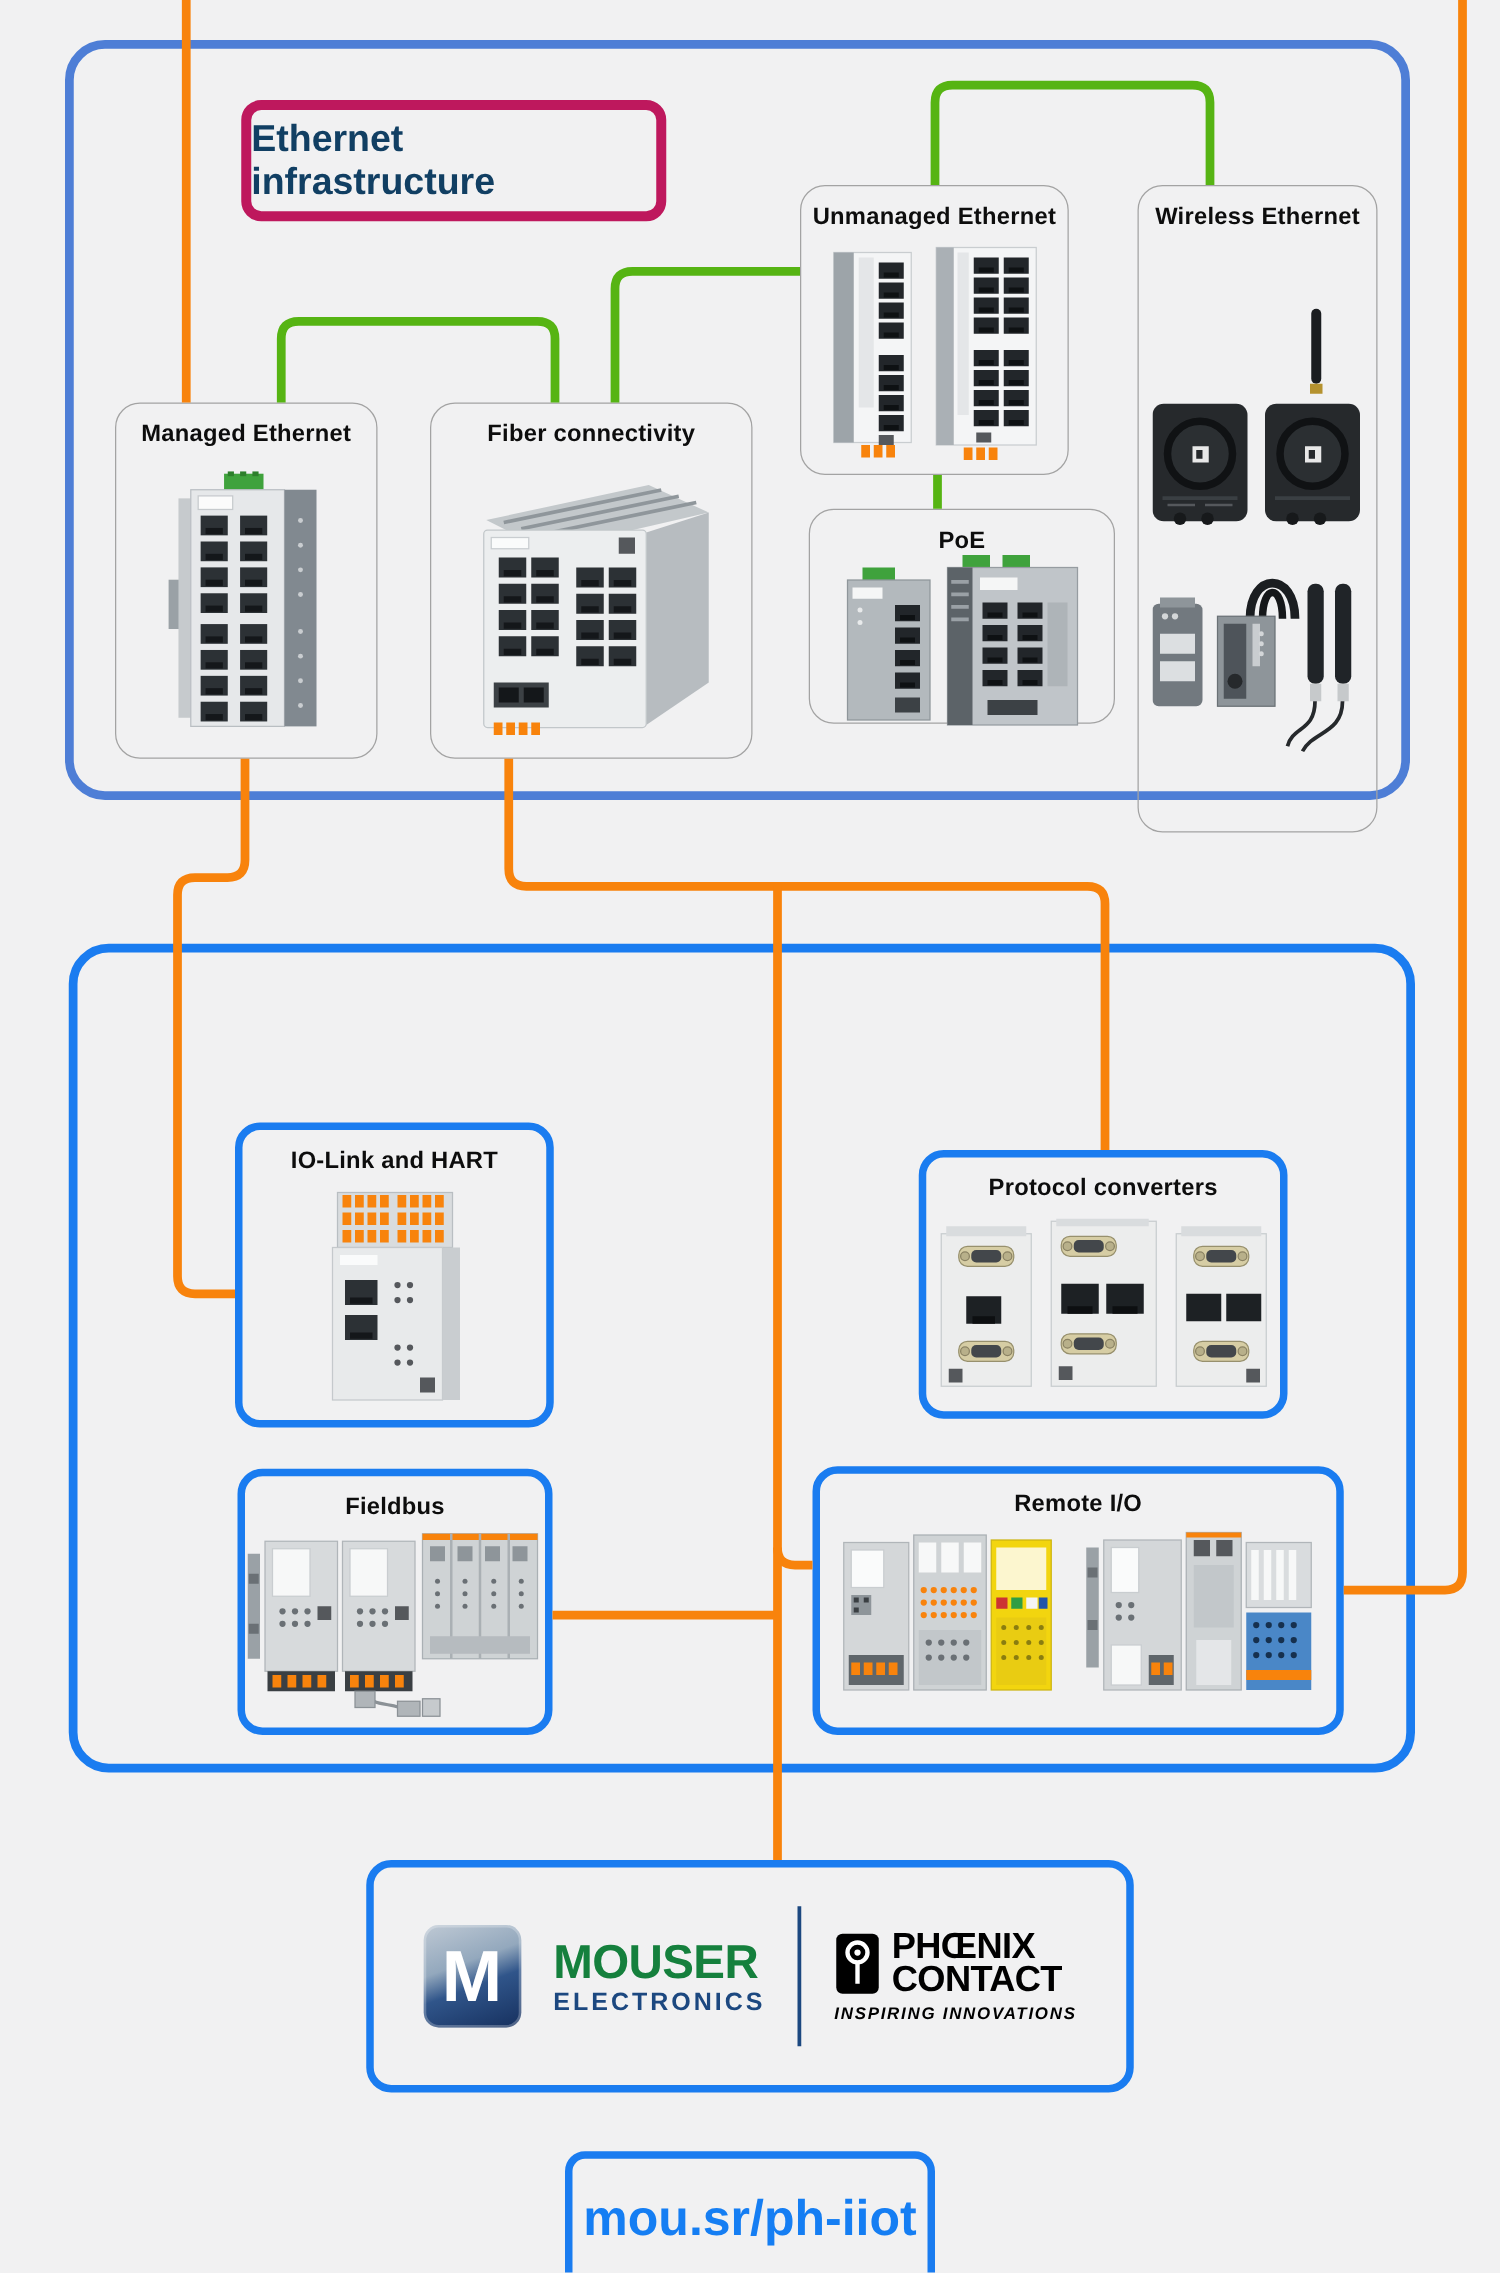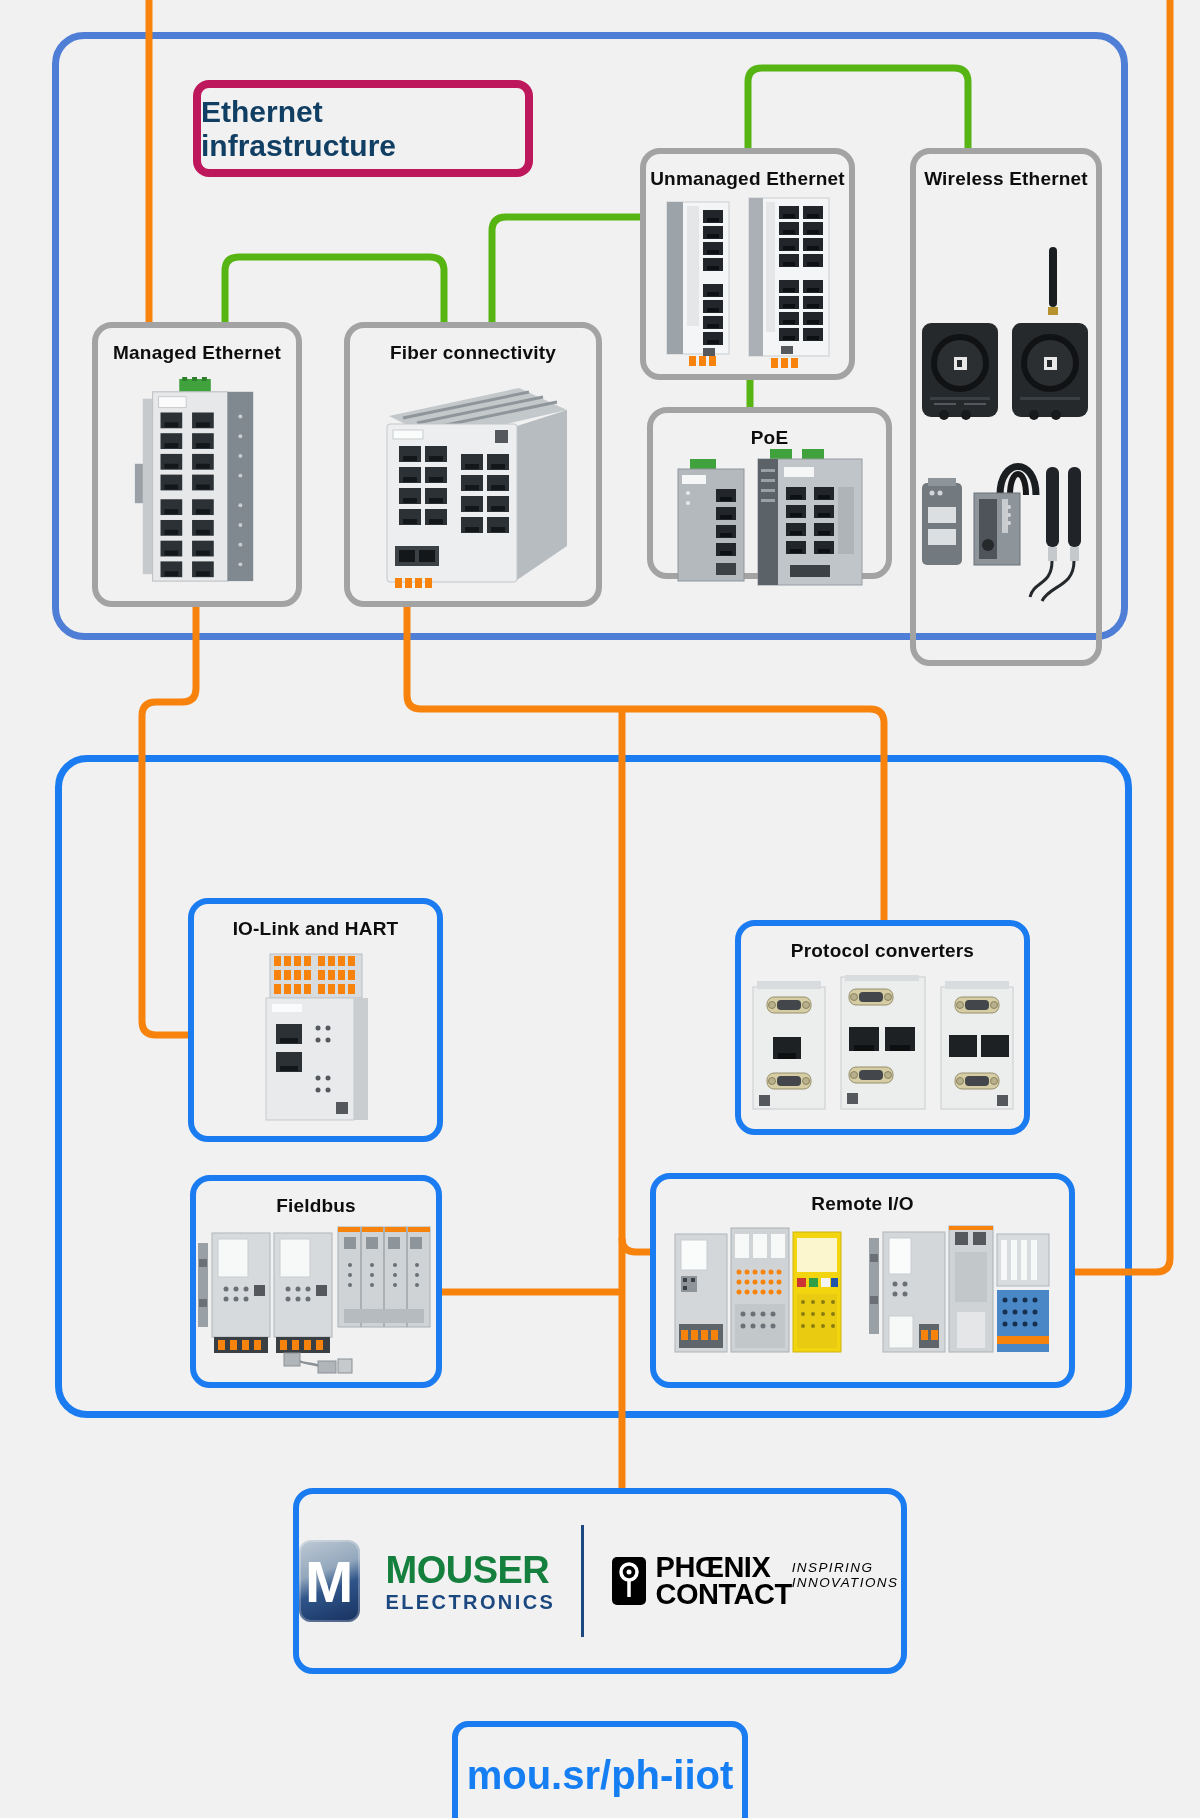--- a/index.html
+++ b/index.html
@@ -20,21 +20,21 @@
     display:flex;align-items:center;justify-content:center;
     color:#113f63;font-weight:700;background:transparent;
   }
   .title-box.eth{font-size:30px;}
   .title-box.dev{font-size:30px;}
 
   .cat-box{
     position:absolute;box-sizing:border-box;border-radius:20px;background:transparent;
     display:flex;flex-direction:column;align-items:center;
   }
-  .cat-box.muted{border:6px solid #a3a3a3;}
+  .cat-box.muted{border:1px solid #a3a3a3;}
   .cat-box.bright{border:6px solid #1a7cf0;}
   .cat-label{
     font-size:19px;font-weight:700;color:#0d0d0d;text-align:center;
     padding-top:14px;letter-spacing:0.2px;
   }
   .product{flex:1;display:flex;align-items:center;justify-content:center;width:100%;}
 
   
   #lines{position:absolute;inset:0;z-index:6;pointer-events:none;}
   .ln{fill:none;stroke-width:7px;}
@@ -50,25 +50,25 @@
     width:78px;height:82px;border-radius:12px;
     background:linear-gradient(160deg,#bfc9d4 0%,#93a8bd 38%,#30558a 58%,#16305e 100%);
     display:flex;align-items:center;justify-content:center;
     color:#ffffff;font-size:58px;font-weight:700;
     box-shadow:inset 0 0 0 2px rgba(255,255,255,0.25);
   }
   .mouser-text{display:flex;flex-direction:column;line-height:1;}
   .mouser-name{color:#15803d;font-size:38px;font-weight:800;letter-spacing:-0.5px;}
   .mouser-sub{color:#1c4880;font-size:20px;font-weight:800;letter-spacing:2.4px;margin-top:3px;}
   .brand-divider{width:3px;height:112px;background:#1c4880;}
-  .phoenix{display:flex;flex-direction:row;}
+  .phoenix{display:flex;flex-direction:column;}
   .phoenix-top{display:flex;align-items:center;gap:6px;}
   .phoenix-name{display:flex;flex-direction:column;line-height:0.92;}
   .phoenix-line{color:#000;font-size:29px;font-weight:900;letter-spacing:-0.5px;}
-  .phoenix-tagline{color:#000;font-size:13.5px;font-weight:400;font-style:italic;letter-spacing:1.4px;margin-top:6px;}
+  .phoenix-tagline{color:#000;font-size:13.5px;font-weight:700;font-style:italic;letter-spacing:1.4px;margin-top:6px;}
 
   .link-box{
     position:absolute;box-sizing:border-box;border:6px solid #1a7cf0;border-radius:16px;
     display:flex;align-items:flex-start;justify-content:center;background:transparent;
   }
   .link-text{color:#157ef3;font-size:40px;font-weight:700;margin-top:26px;}
 </style>
 </head>
 <body>
 

